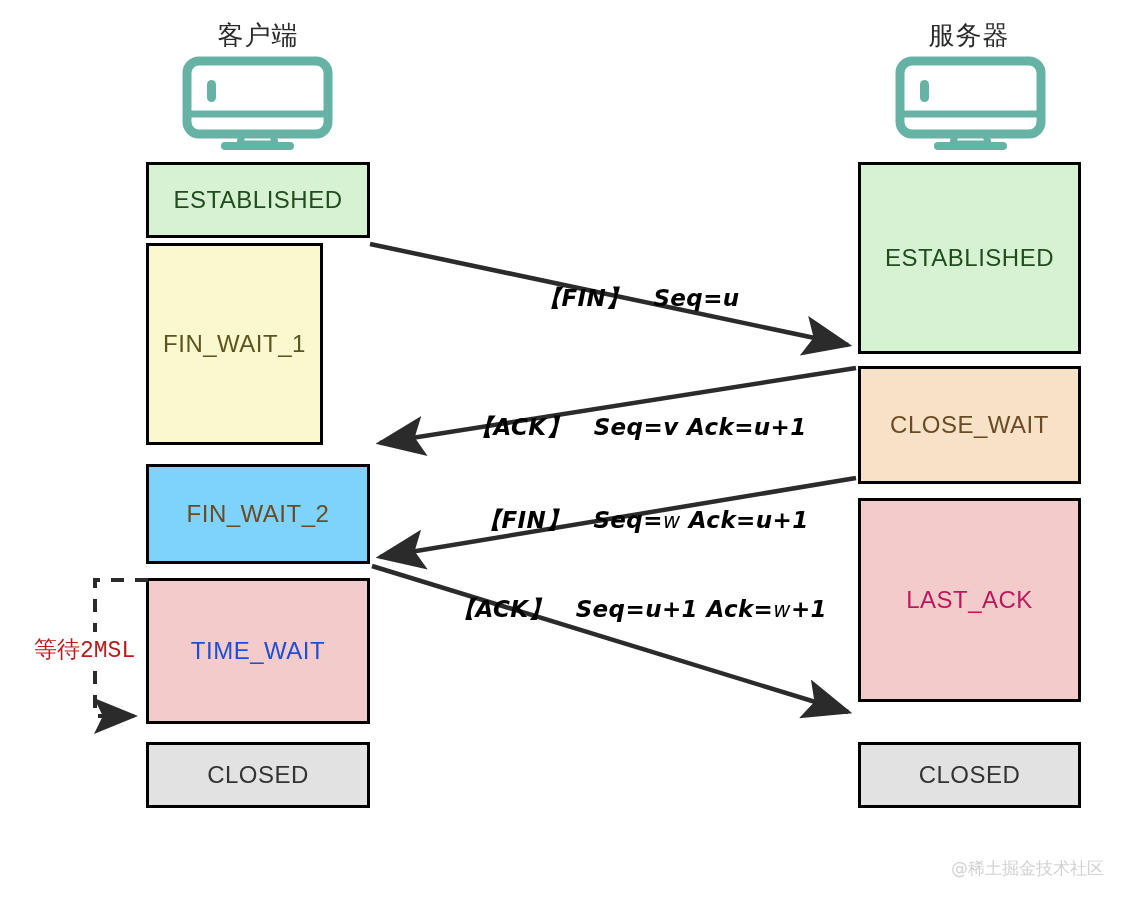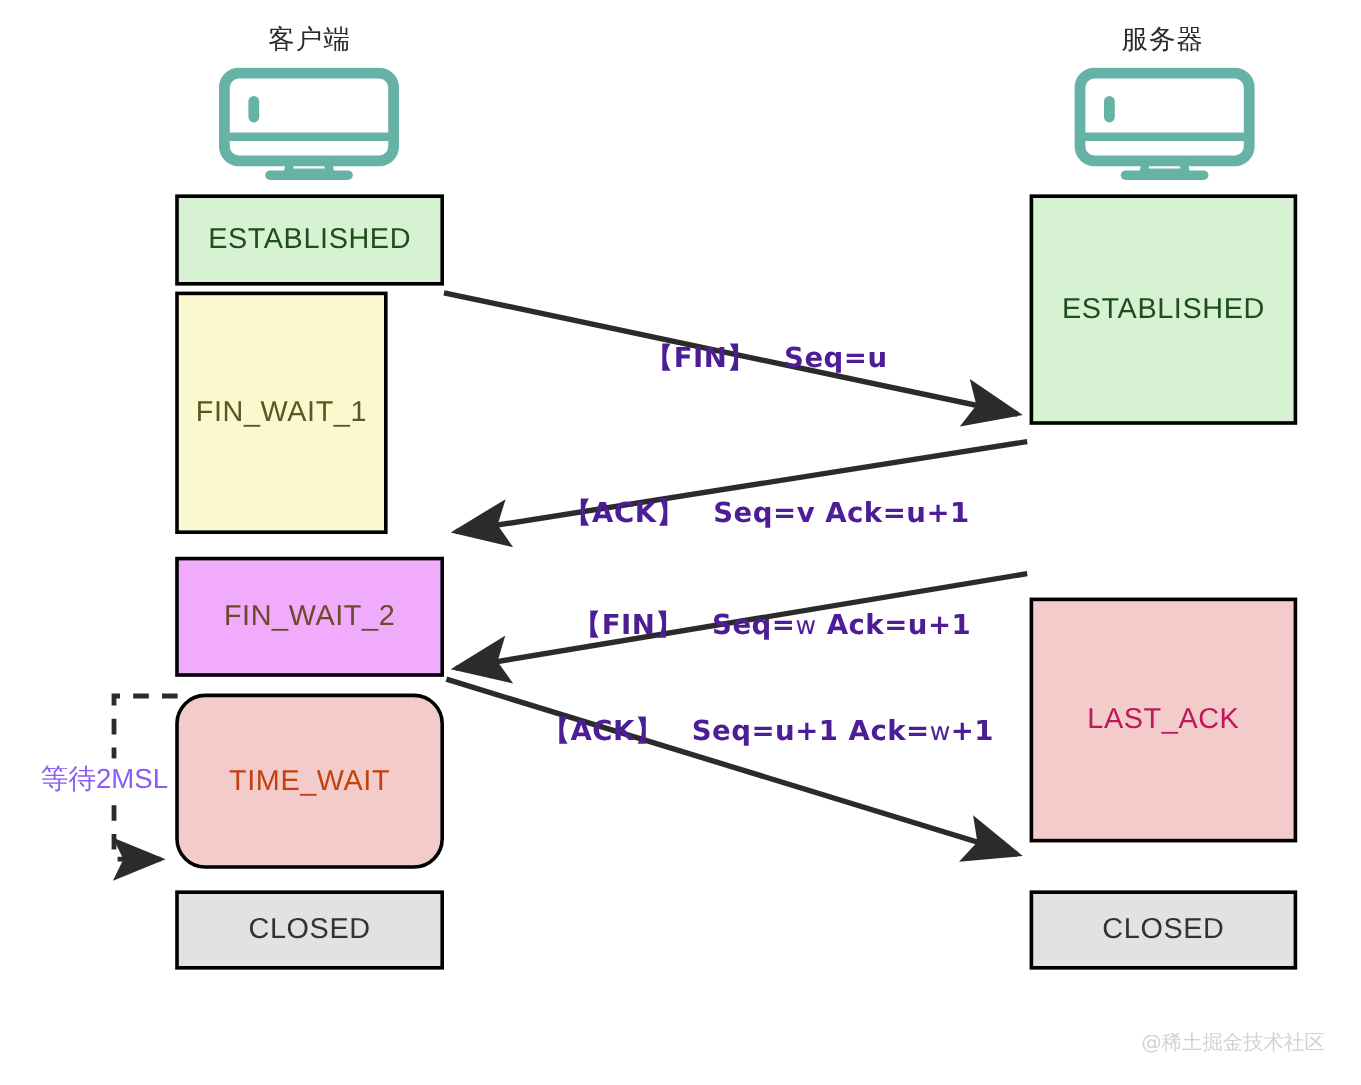--- a/index.html
+++ b/index.html
@@ -15,21 +15,21 @@
     width: 1134px;
     height: 904px;
     background: #ffffff;
     overflow: hidden;
   }
 
   
   .col-title {
     position: absolute;
     text-align: center;
-    font-size: 22px;
+    font-size: 26px;
     color: #2b2b2b;
     font-family: "DejaVu Sans", "Liberation Sans", sans-serif;
     letter-spacing: 1px;
     white-space: nowrap;
   }
 
   
   .monitor {
     position: absolute;
   }
@@ -55,39 +55,40 @@
     width: 1134px;
     height: 904px;
     pointer-events: none;
   }
 
   
   .msg-label {
     position: absolute;
     font-size: 23px;
     font-weight: bold;
-    color: #4c1d95;
+    color: #000000;
     white-space: nowrap;
     font-family: "DejaVu Sans", "Liberation Sans", sans-serif;
     letter-spacing: 0.4px;
+    font-style: italic;
   }
   .msg-label .w-var {
     font-weight: normal;
     font-size: 21px;
   }
 
   
   #msl-text {
     position: absolute;
     font-size: 23px;
-    color: #8b5cf6;
+    color: #b91c1c;
     background: #ffffff;
     padding: 2px 1px;
     white-space: nowrap;
-    font-family: Liberation Sans, sans-serif;
+    font-family: Liberation Mono, monospace;
     z-index: 5;
   }
 
   
   #watermark {
     position: absolute;
     right: 30px;
     bottom: 24px;
     font-size: 17px;
     color: #d2d2d2;
@@ -120,28 +121,29 @@
       <rect x="27" y="24" width="9" height="22" rx="4.5" ry="4.5" fill="#66b3a6"></rect>
       <path d="M62 78 L60 88 L95 88 L93 78 Z" fill="none" stroke="#66b3a6" stroke-width="7"></path>
       <line x1="45" y1="90" x2="110" y2="90" stroke="#66b3a6" stroke-width="8" stroke-linecap="round"></line>
     </svg>
   </div>
 
   <div class="state-box" style="left:146px; top:162px; width:224px; height:76px; background:#d6f2d2; color:#1f4d1c;">ESTABLISHED</div>
 
   <div class="state-box" style="left:146px; top:243px; width:177px; height:202px; background:#faf8cf; color:#5c5520;">FIN_WAIT_1</div>
 
-  <div class="state-box" style="left:146px; top:464px; width:224px; height:100px; background:#f0abfc; color:#6b4a26;">FIN_WAIT_2</div>
+  <div class="state-box" style="left:146px; top:464px; width:224px; height:100px; background:#7dd3fc; color:#6b4a26;">FIN_WAIT_2</div>
 
-  <div class="state-box" style="left:146px; top:578px; width:224px; height:146px; background:#f3cbcb; color:#c2410c;border-radius:25px;">TIME_WAIT</div>
+  <div class="state-box" style="left:146px; top:578px; width:224px; height:146px; background:#f3cbcb; color:#1d4ed8;">TIME_WAIT</div>
 
   <div class="state-box" style="left:146px; top:742px; width:224px; height:66px; background:#e2e2e2; color:#333333;">CLOSED</div>
 
   <div class="state-box" style="left:858px; top:162px; width:223px; height:192px; background:#d6f2d2; color:#1f4d1c;">ESTABLISHED</div>
 
+  <div class="state-box" style="left:858px; top:366px; width:223px; height:118px; background:#f7e2c8; color:#6b4a26;">CLOSE_WAIT</div>
 
   <div class="state-box" style="left:858px; top:498px; width:223px; height:204px; background:#f3cbcb; color:#be185d;">LAST_ACK</div>
 
   <div class="state-box" style="left:858px; top:742px; width:223px; height:66px; background:#e2e2e2; color:#333333;">CLOSED</div>
 
   <svg id="arrows">
     <defs>
       <marker id="ah" markerWidth="11" markerHeight="9" refX="10" refY="4.5" orient="auto" markerUnits="strokeWidth">
         <path d="M0,0 L11,4.5 L0,9 L2.2,4.5 Z" fill="#2b2b2b"></path>
       </marker>

